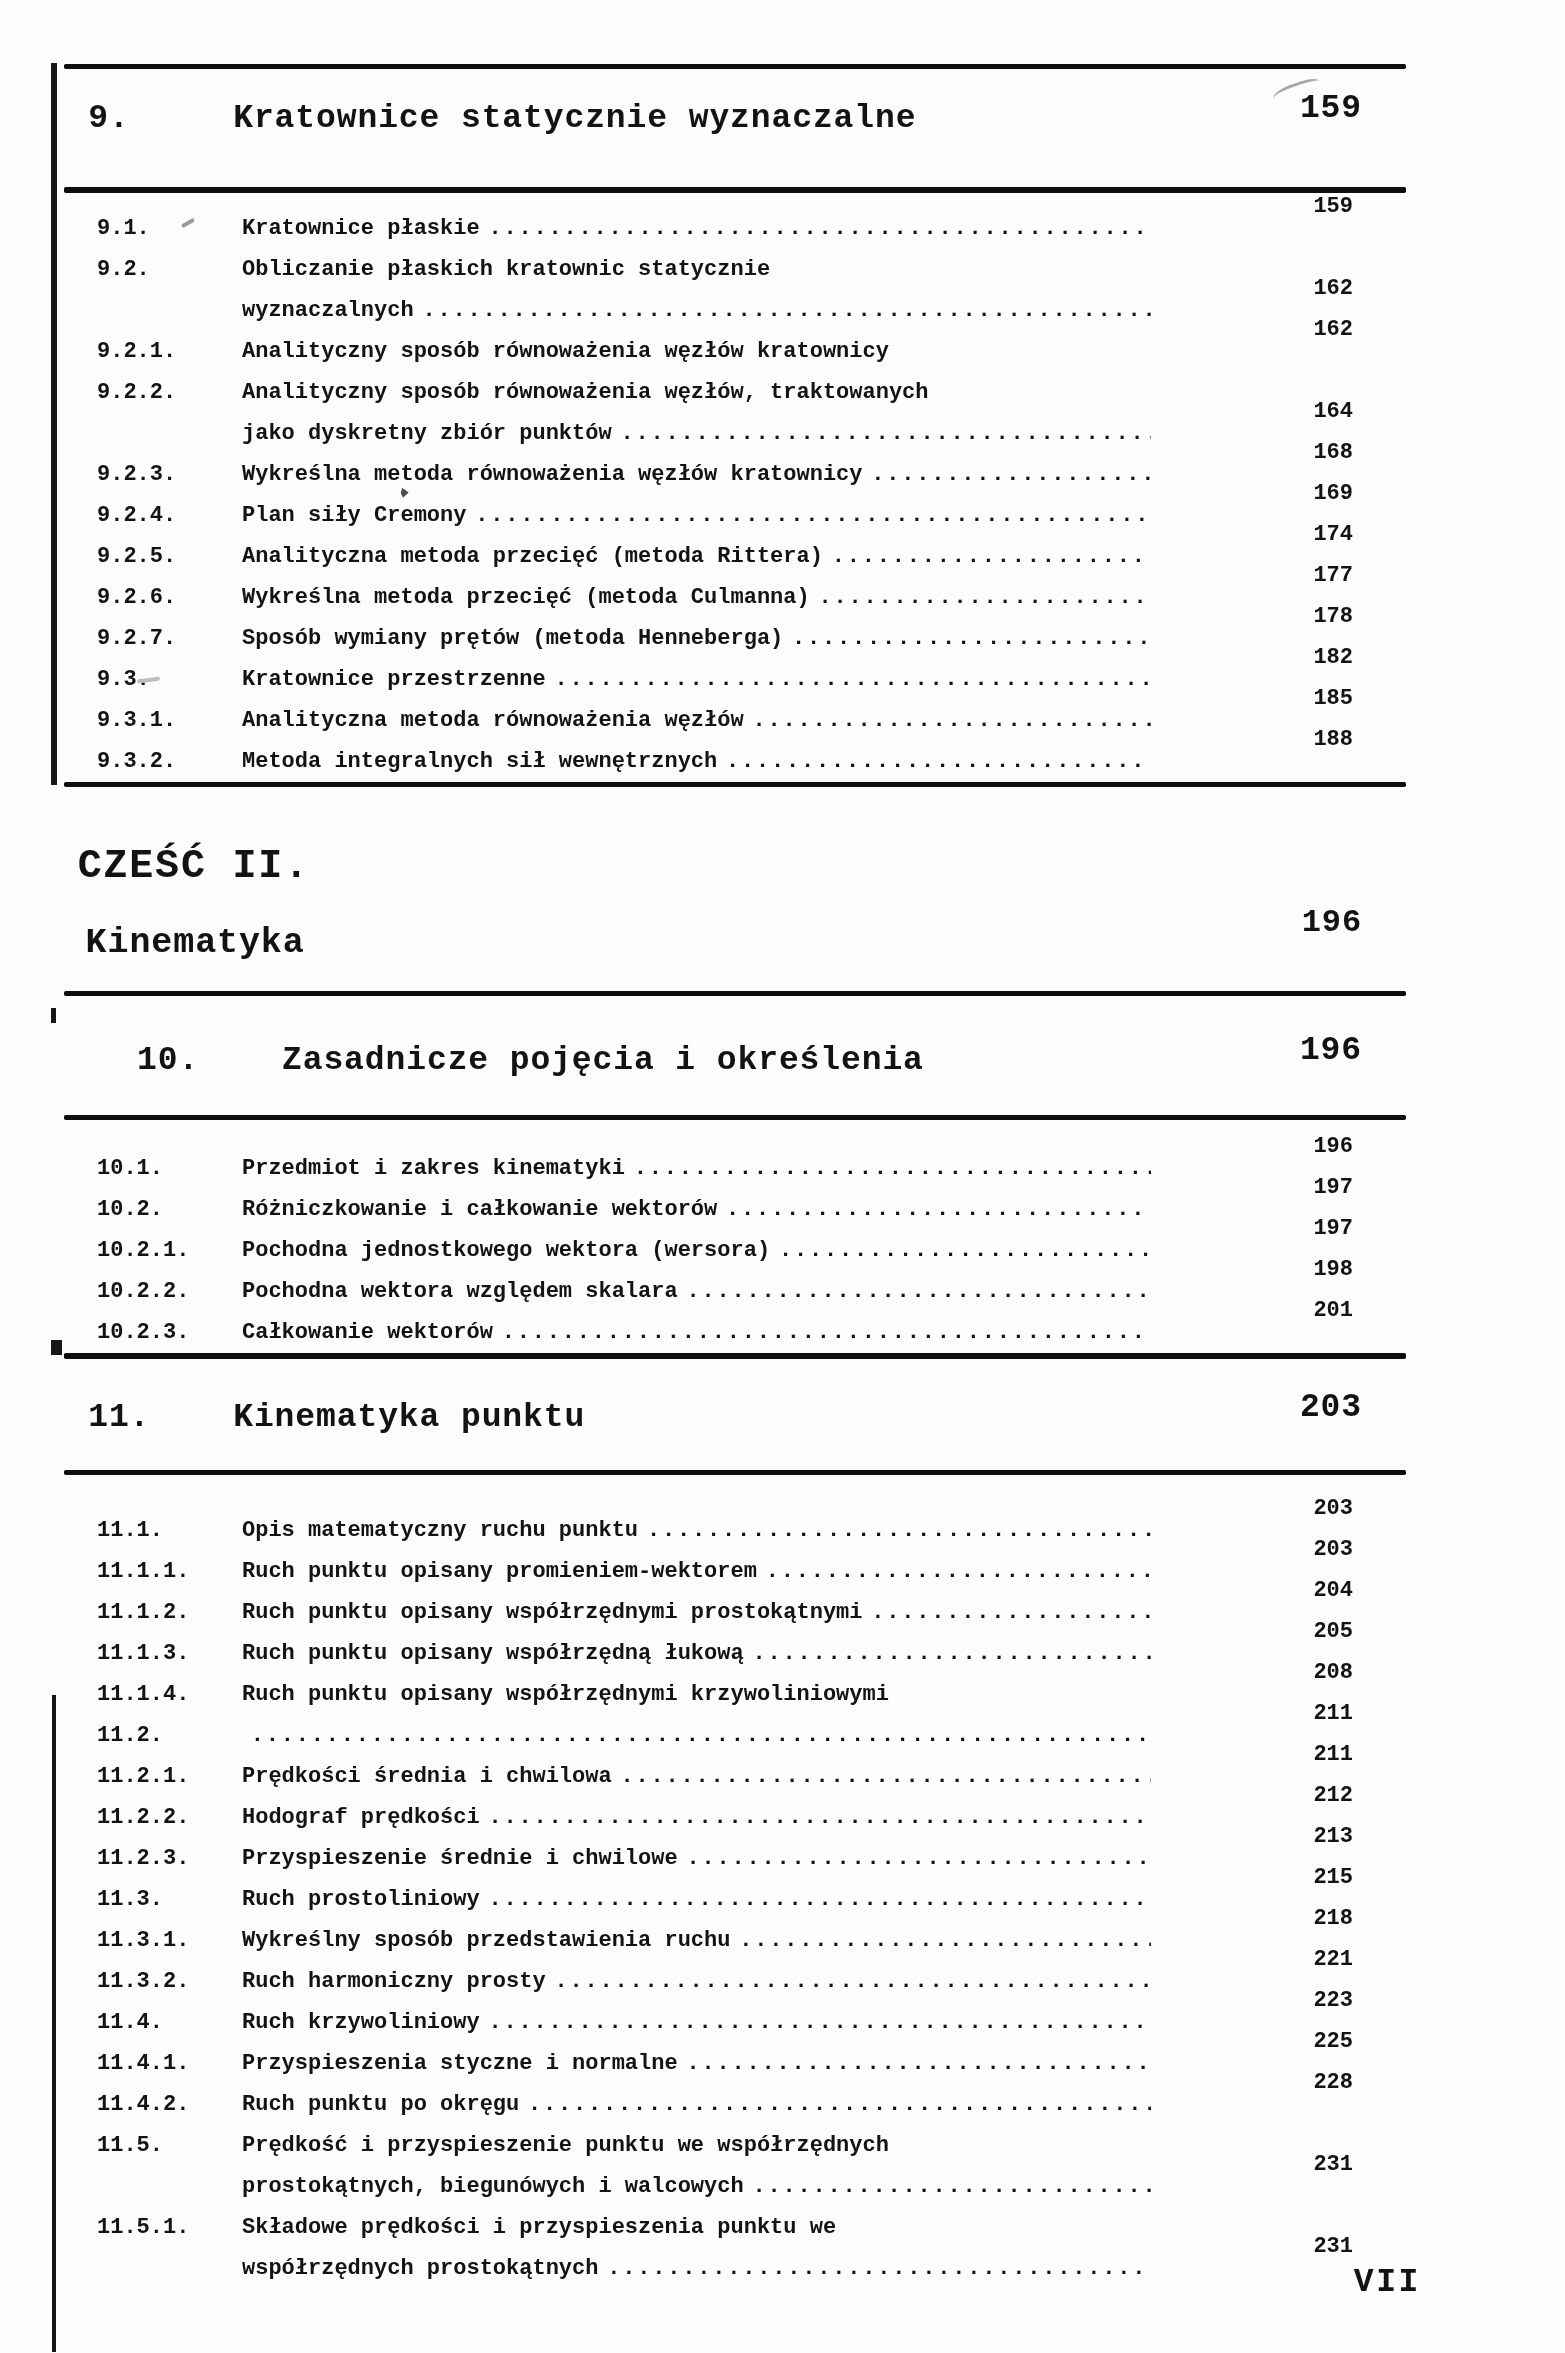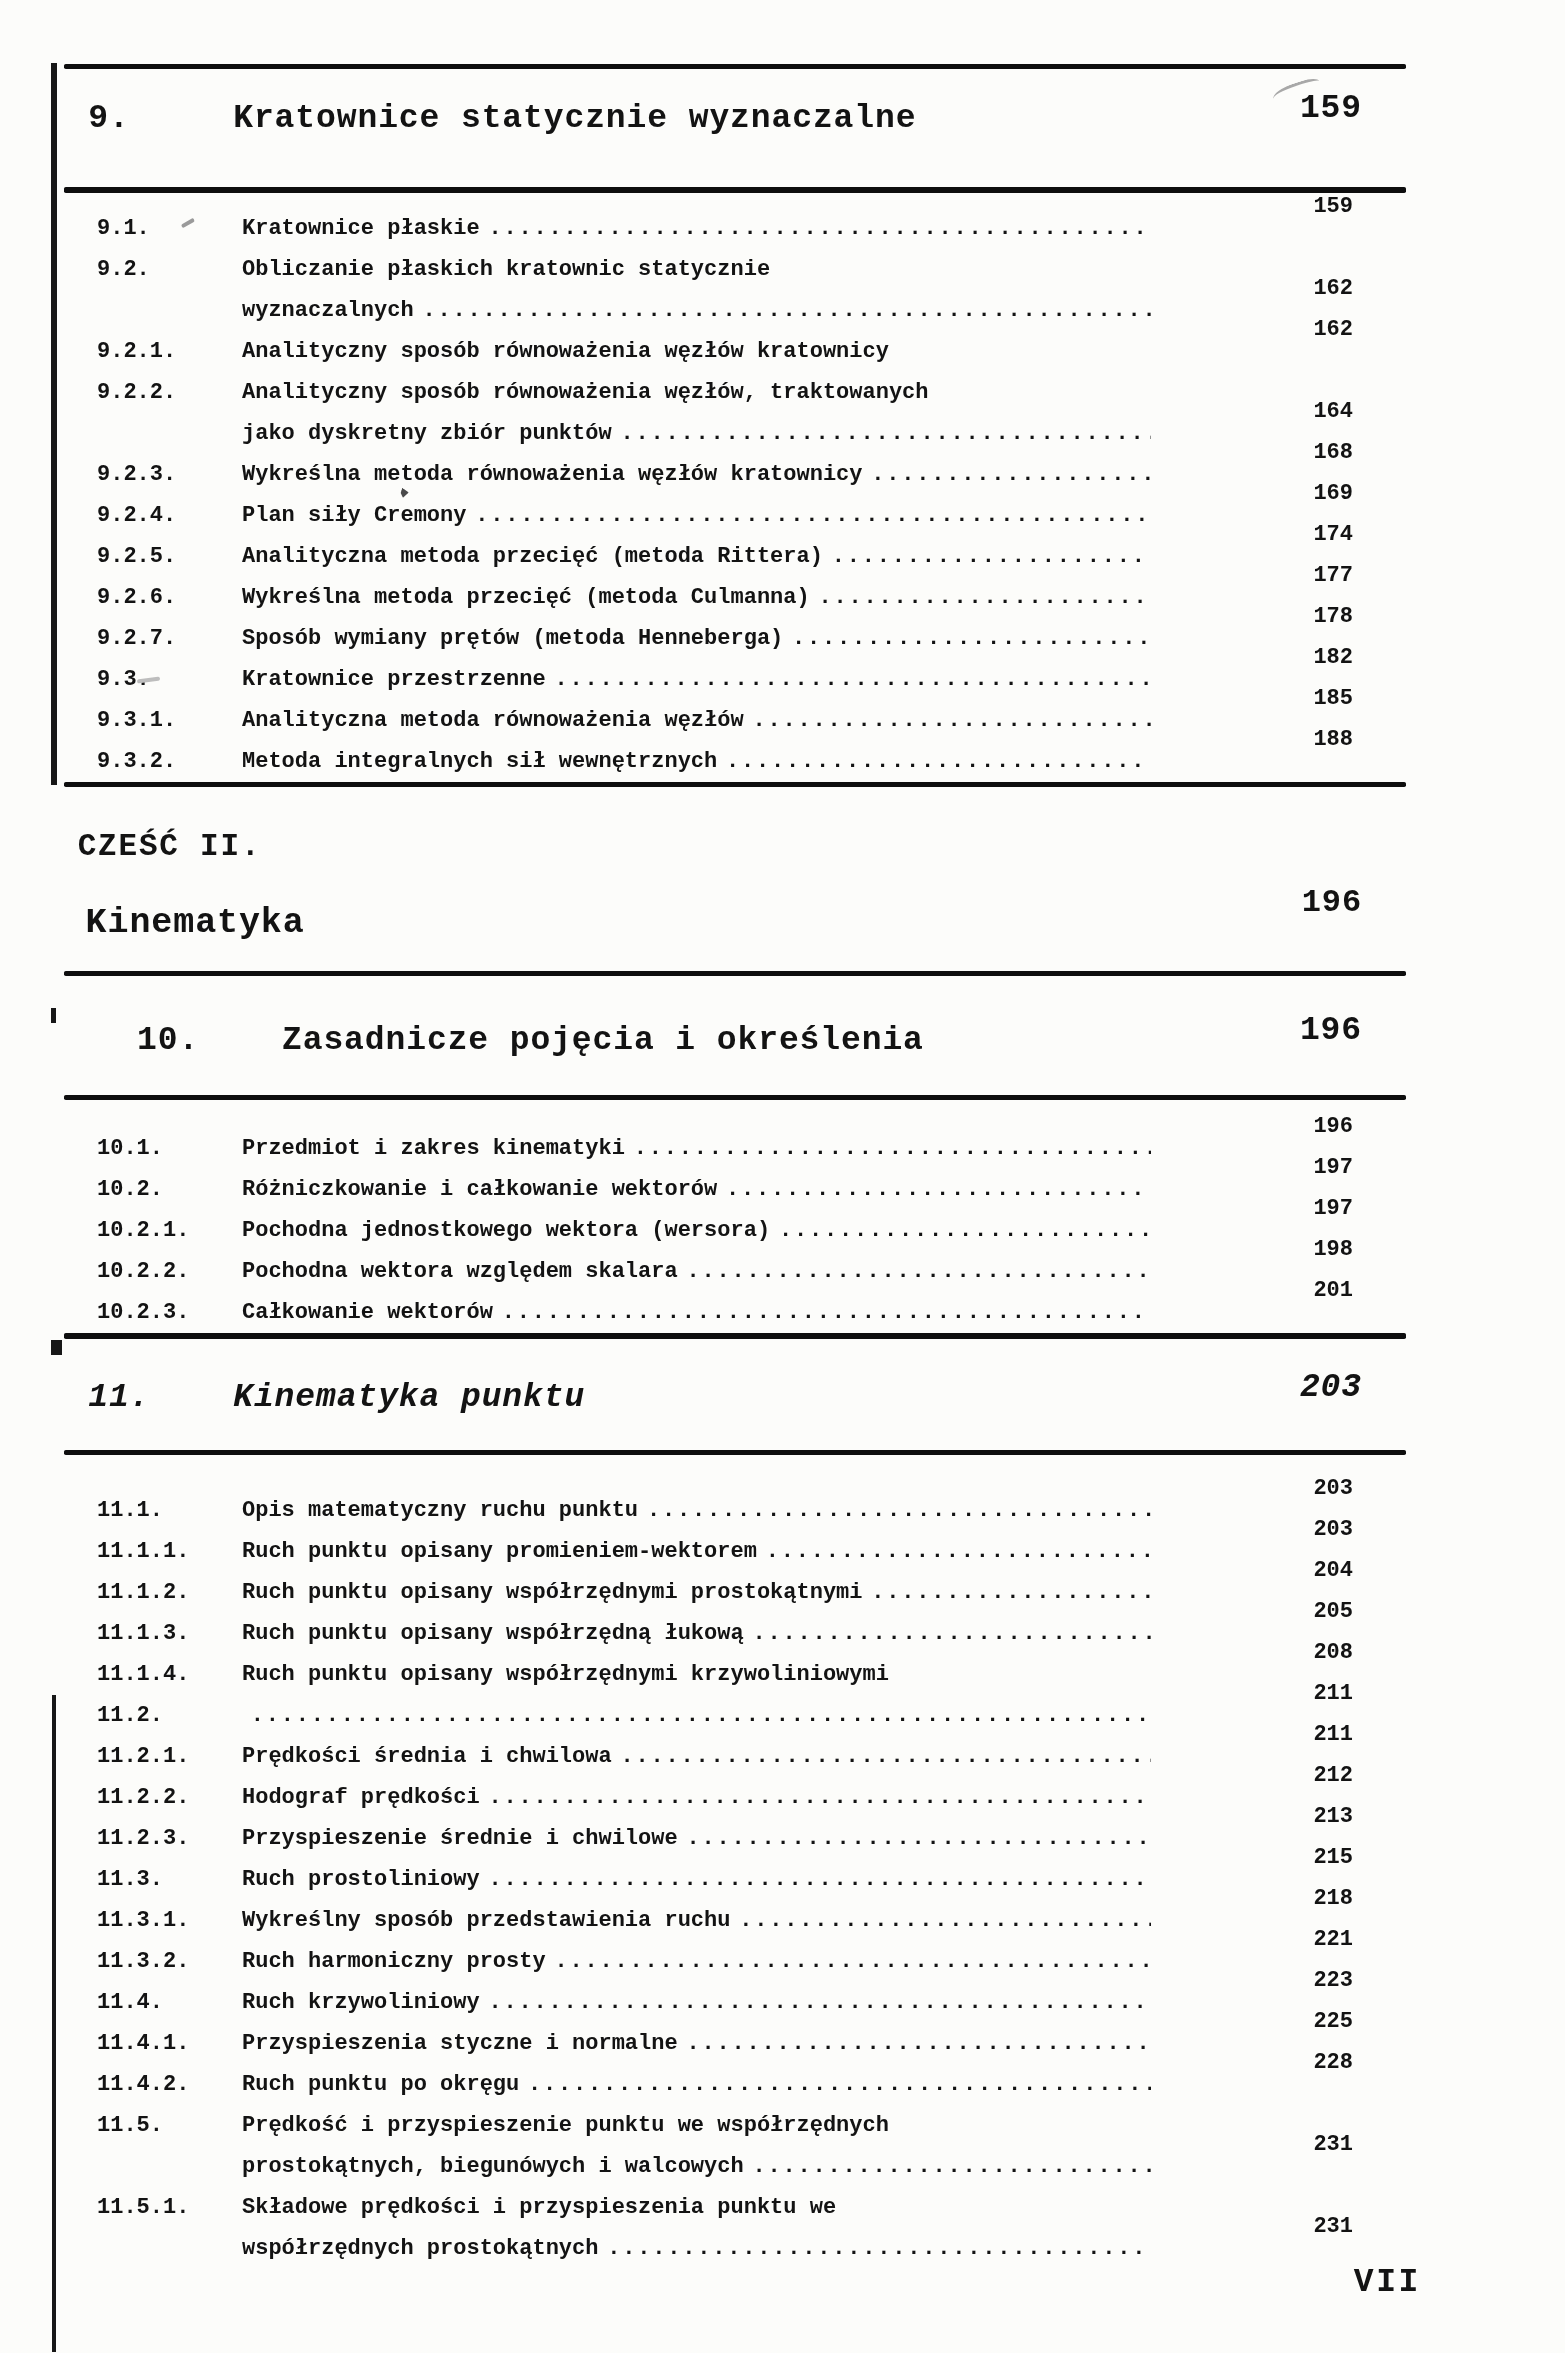--- a/index.html
+++ b/index.html
@@ -31,21 +31,21 @@
 
   
   .chapter-head {
     display:grid; grid-template-columns:145px 1fr 255px;
     font-size:33px; line-height:35px;
     margin-left:-8.8px;
     letter-spacing:0.9px;
   }
   .chapter-head.h9  { margin-top:32px; }
   .chapter-head.h10 { margin-top:47px;margin-left:40px; }
-  .chapter-head.h11 { margin-top:41px;font-style:italic; }
+  .chapter-head.h11 { margin-top:41px; }
   .chapter-head .pgcell { text-align:right; padding-right:44px; }
   .chapter-head .pgcell .pg { display:inline-block; transform:translateY(-10.5px); }
 
   
   .entries { margin-top:15px; }
   .entries.e10 { margin-top:28px; }
   .entries.e11 { margin-top:35px; }
   .entry {
     display:grid; grid-template-columns:145px 1fr 255px;
     font-size:22px; line-height:41px;
@@ -58,22 +58,22 @@
     margin-left:8.8px; letter-spacing:1.8px;
   }
   .leader::after {
     content:"..................................................................................";
   }
   .entry .pgcell { align-self:end; text-align:right; padding-right:53px; line-height:41px; }
   .entry .pgcell .pg { display:inline-block; transform:translateY(-22px); }
 
   
   .part-label {
-    margin-top:42px; margin-left:-19.3px;
-    font-size:31px; line-height:35px; letter-spacing:1.8px;
+    margin-top:62px; margin-left:-19.3px;
+    font-size:40px; line-height:35px; letter-spacing:1.8px;
   }
   .part-title-row {
     display:flex; align-items:flex-end;
     margin-top:40px; margin-left:-11.4px;
     font-size:35px; line-height:39px; letter-spacing:0.9px;gap:40px;
   }
   .part-title-row .pg {
     margin-left:auto; padding-right:44px;
     font-size:32px;
     transform:translateY(-21px);

